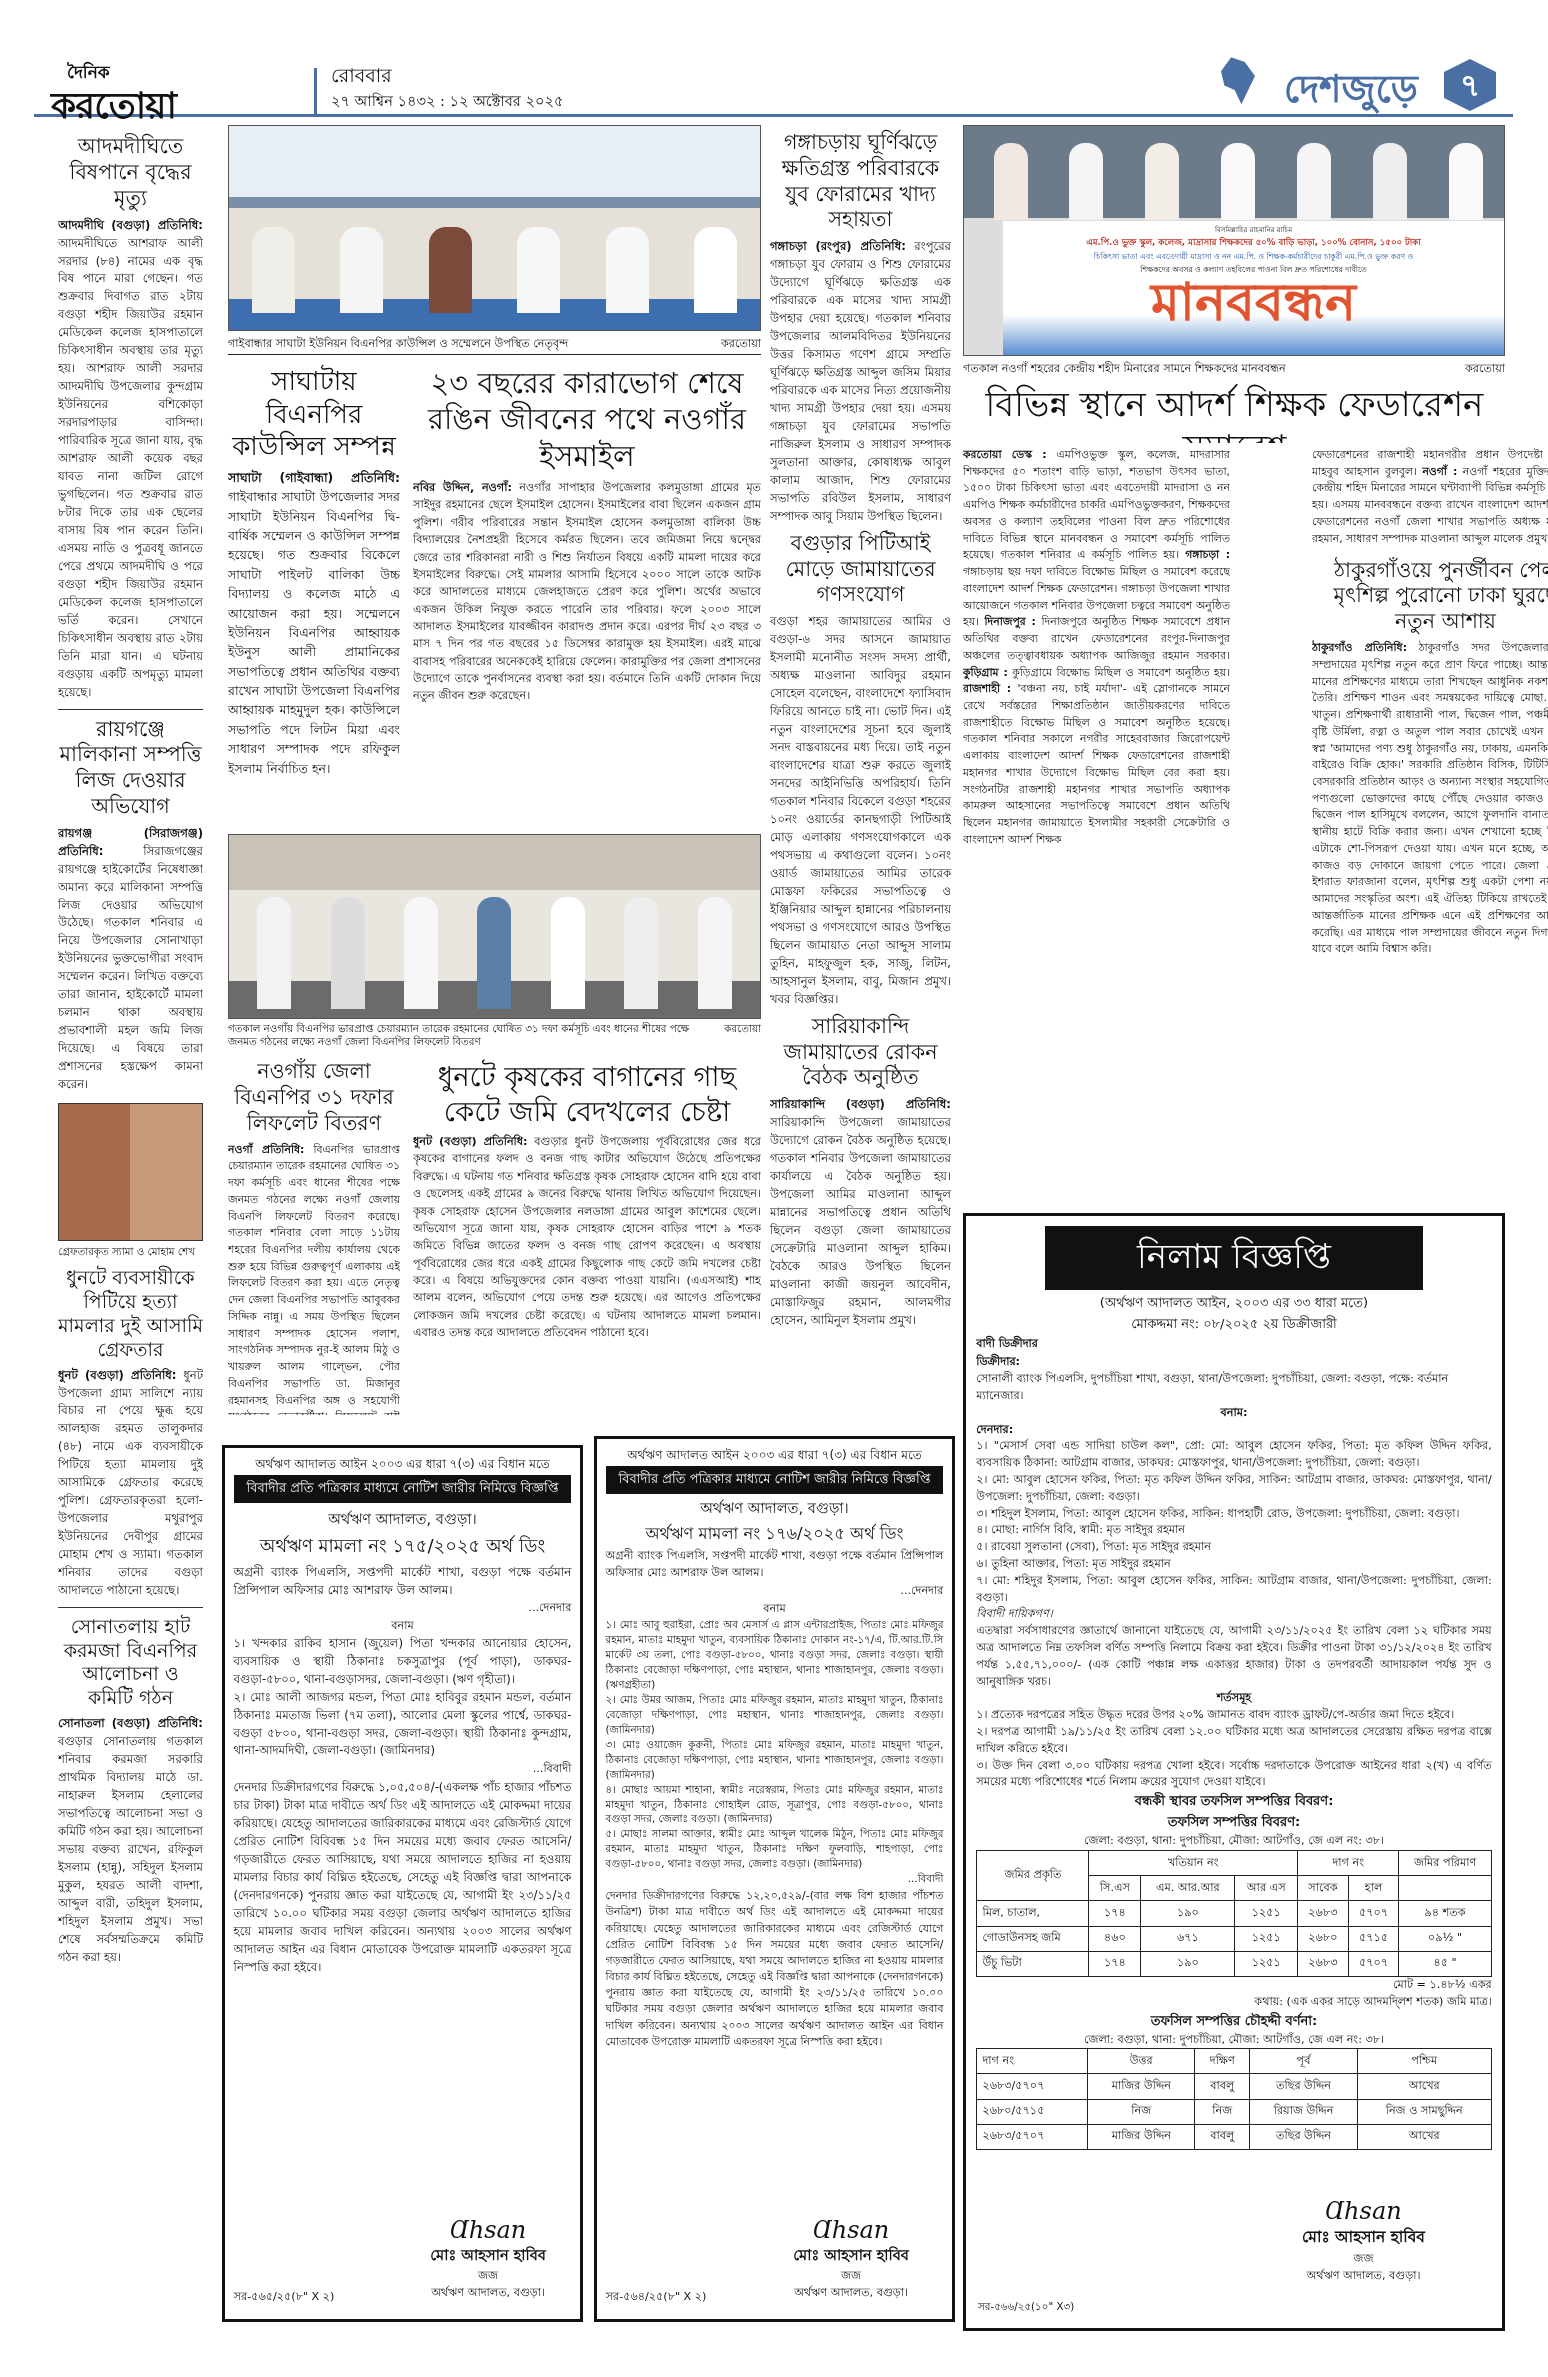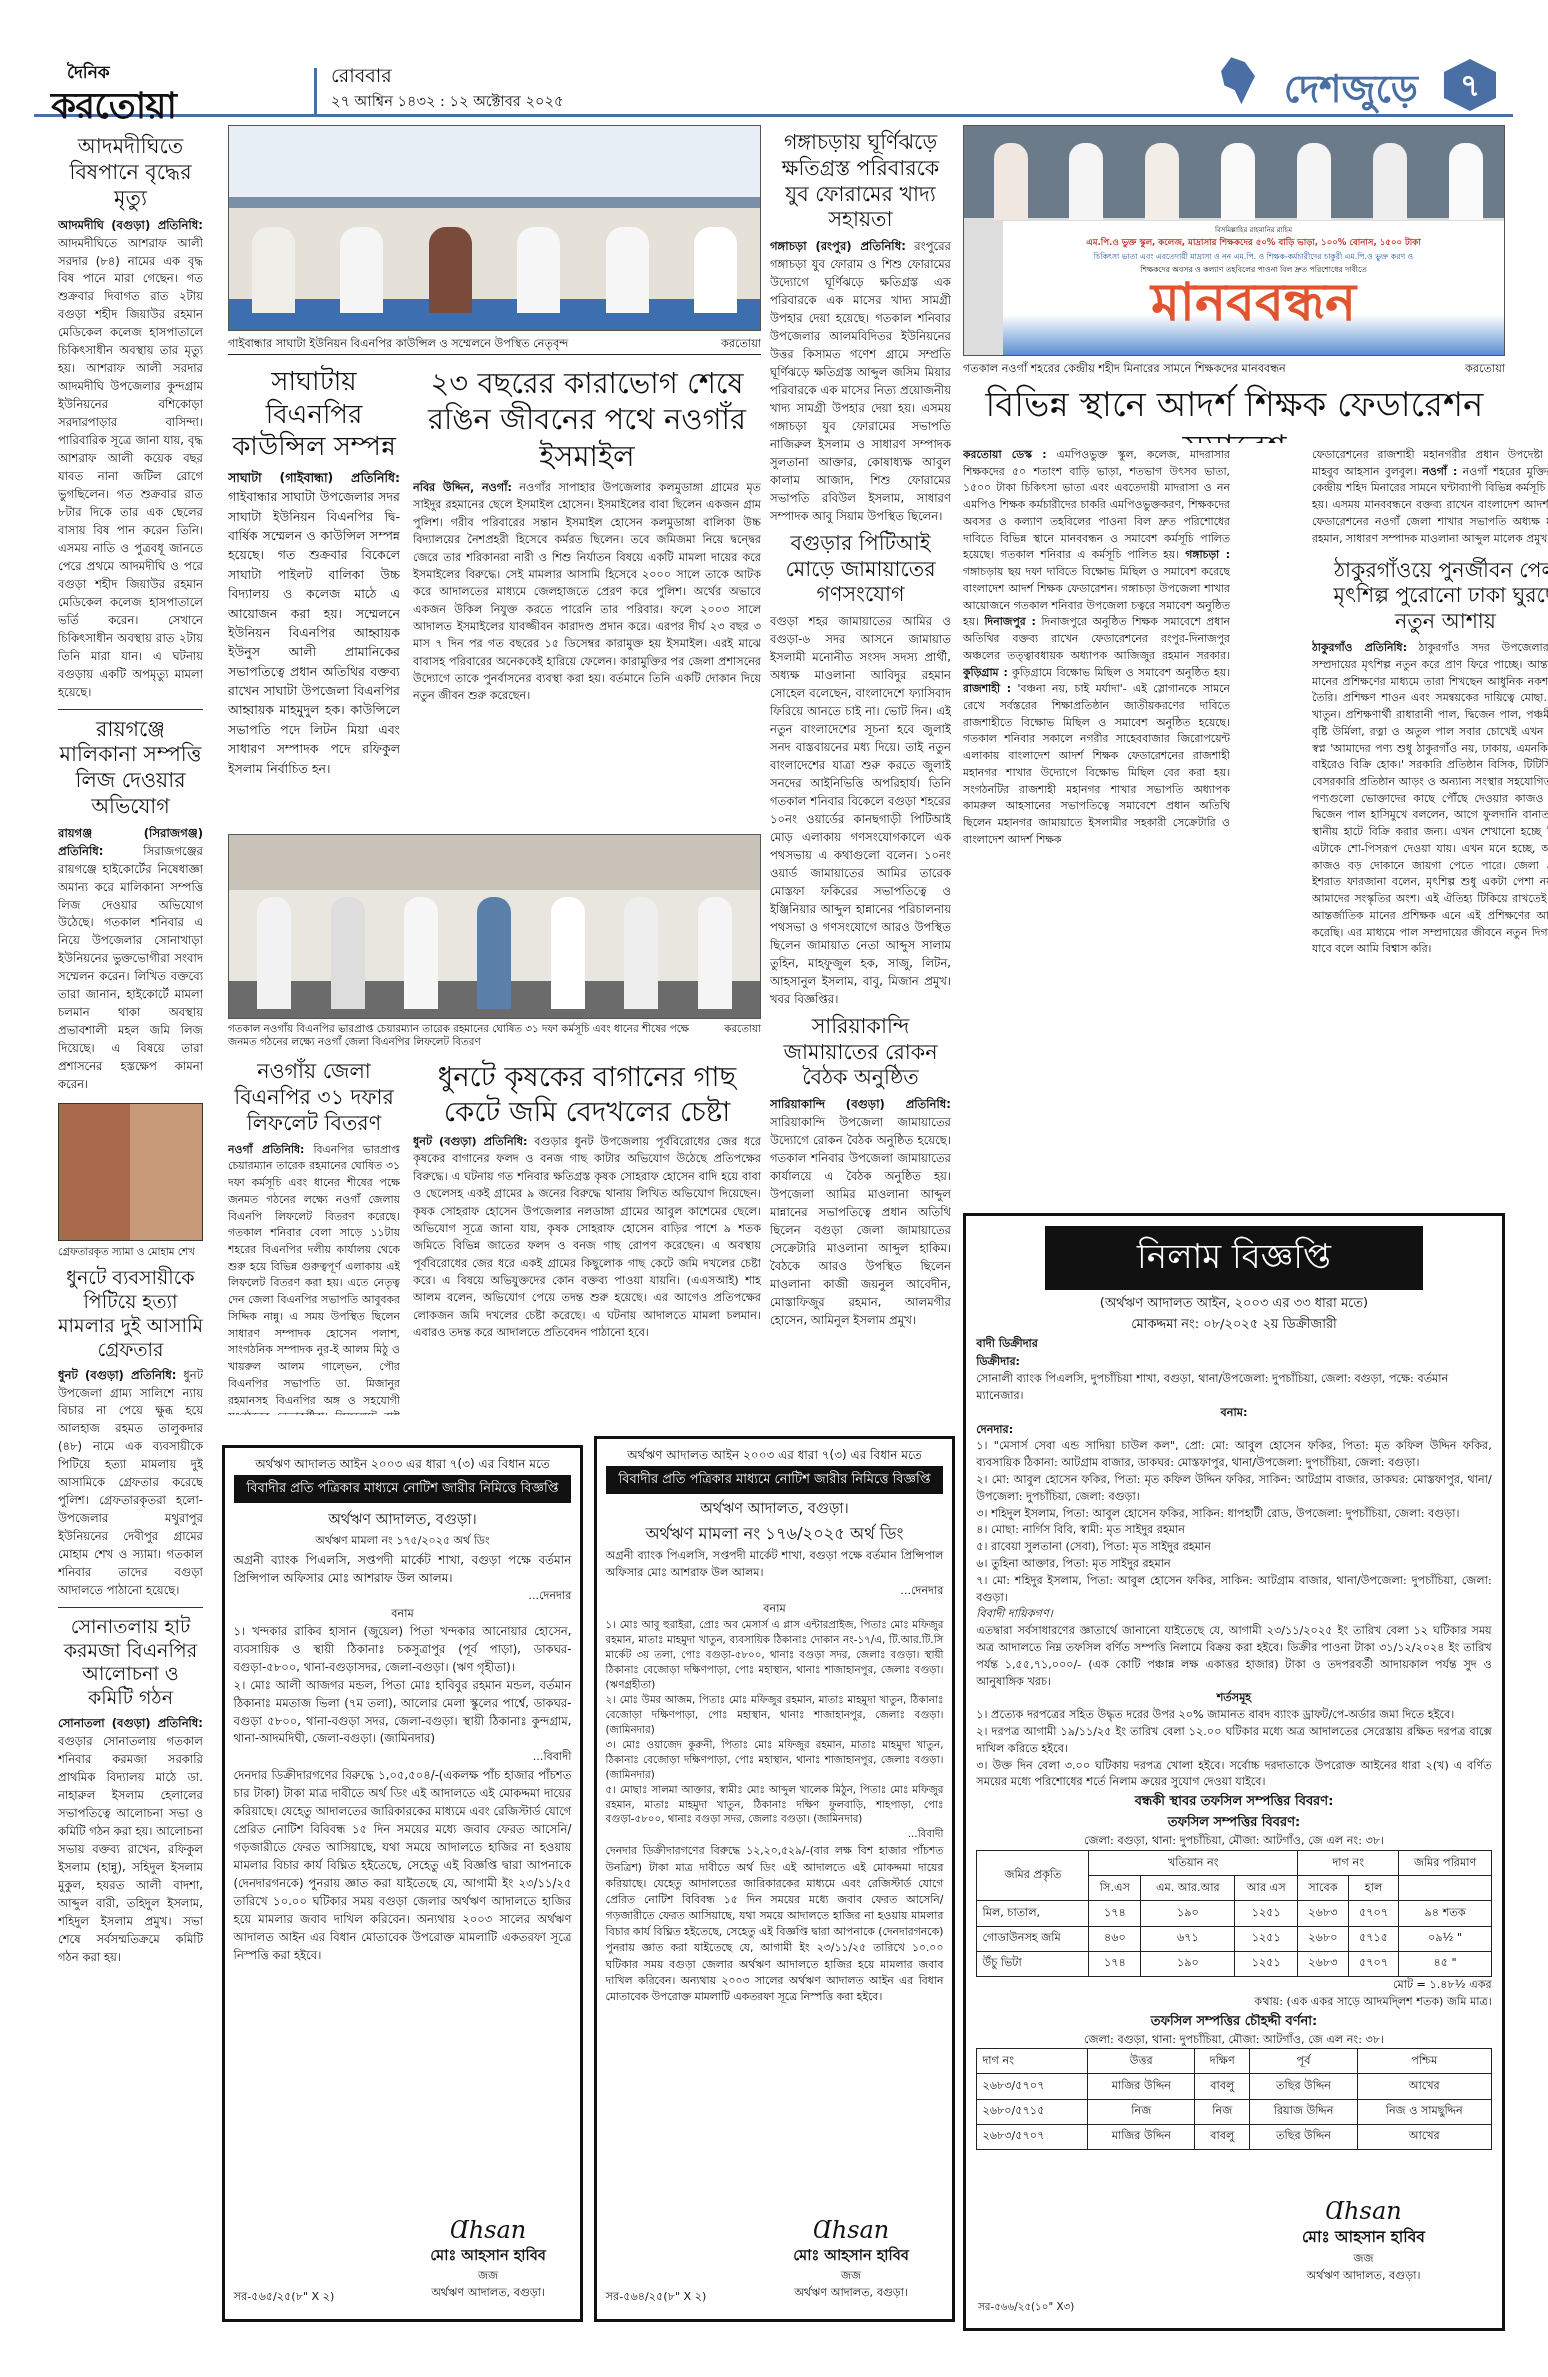--- a/index.html
+++ b/index.html
@@ -286,21 +286,21 @@
     <div class="ad-small">জজ</div>
     <div class="ad-small">অর্থঋণ আদালত, বগুড়া।</div>
   </div>
   <div style="position:absolute; left:12px; bottom:12px; font-size:10.3px;">সর-৫৬৬/২৫(১০" X৩)</div>
 </div>
 
 <div class="ad-box" style="left:222px; top:1445px; width:361px; height:877px; padding:6.9px 8.6px;">
   <div class="ad-center" style="font-size:12px;">অর্থঋণ আদালত আইন ২০০৩ এর ধারা ৭(৩) এর বিধান মতে</div>
   <div class="ad-title-bar" style="font-size:13px; padding:3.4px 0;">বিবাদীর প্রতি পত্রিকার মাধ্যমে নোটিশ জারীর নিমিত্তে বিজ্ঞপ্তি</div>
   <div class="ad-center" style="font-size:14.6px; margin-top:5.2px;">অর্থঋণ আদালত, বগুড়া।</div>
-  <div class="ad-center" style="font-size:11px;">অর্থঋণ মামলা নং ১৭৫/২০২৫ অর্থ ডিং</div>
+  <div class="ad-center" style="font-size:18px;">অর্থঋণ মামলা নং ১৭৫/২০২৫ অর্থ ডিং</div>
   <div style="font-size:12px; line-height:1.5; text-align:justify;">অগ্রনী ব্যাংক পিএলসি, সপ্তপদী মার্কেট শাখা, বগুড়া পক্ষে বর্তমান প্রিন্সিপাল অফিসার মোঃ আশরাফ উল আলম।</div>
   <div style="text-align:right; font-size:11.2px;">...দেনদার</div>
   <div class="ad-center ad-small">বনাম</div>
   <div id="left-defendants" style="font-size:11.6px; line-height:1.55;">
       <div style="text-align: justify;">১। খন্দকার রাকিব হাসান (জুয়েল) পিতা খন্দকার আনোয়ার হোসেন, ব্যবসায়িক ও স্থায়ী ঠিকানাঃ চকসুত্রাপুর (পূর্ব পাড়া), ডাকঘর-বগুড়া-৫৮০০, থানা-বগুড়াসদর, জেলা-বগুড়া। (ঋণ গৃহীতা)।</div>
       <div style="text-align: justify;">২। মোঃ আলী আজগর মন্ডল, পিতা মোঃ হাবিবুর রহমান মন্ডল, বর্তমান ঠিকানাঃ মমতাজ ভিলা (৭ম তলা), আলোর মেলা স্কুলের পার্শ্বে, ডাকঘর-বগুড়া ৫৮০০, থানা-বগুড়া সদর, জেলা-বগুড়া। স্থায়ী ঠিকানাঃ কুন্দগ্রাম, থানা-আদমদিঘী, জেলা-বগুড়া। (জামিনদার)</div>
     </div>
   <div style="text-align:right; font-size:11.2px;">...বিবাদী</div>
   <div style="font-size:11.6px; line-height:1.55; text-align:justify;">দেনদার ডিক্রীদারগণের বিরুদ্ধে ১,০৫,৫০৪/-(একলক্ষ পাঁচ হাজার পাঁচশত চার টাকা) টাকা মাত্র দাবীতে অর্থ ডিং এই আদালতে এই মোকদ্দমা দায়ের করিয়াছে। যেহেতু আদালতের জারিকারকের মাধ্যমে এবং রেজিস্টার্ড যোগে প্রেরিত নোটিশ বিবিবন্ধ ১৫ দিন সময়ের মধ্যে জবাব ফেরত আসেনি/ গড়জারীতে ফেরত আসিয়াছে, যথা সময়ে আদালতে হাজির না হওয়ায় মামলার বিচার কার্য বিঘ্নিত হইতেছে, সেহেতু এই বিজ্ঞপ্তি দ্বারা আপনাকে (দেনদারগনকে) পুনরায় জ্ঞাত করা যাইতেছে যে, আগামী ইং ২৩/১১/২৫ তারিখে ১০.০০ ঘটিকার সময় বগুড়া জেলার অর্থঋণ আদালতে হাজির হয়ে মামলার জবাব দাখিল করিবেন। অন্যথায় ২০০৩ সালের অর্থঋণ আদালত আইন এর বিধান মোতাবেক উপরোক্ত মামলাটি একতরফা সূত্রে নিস্পত্তি করা হইবে।</div>
   <div style="position:absolute; right:34px; bottom:17px; text-align:center;">
@@ -317,20 +317,21 @@
   <div class="ad-title-bar" style="font-size:13px; padding:3.4px 0;">বিবাদীর প্রতি পত্রিকার মাধ্যমে নোটিশ জারীর নিমিত্তে বিজ্ঞপ্তি</div>
   <div class="ad-center" style="font-size:14.6px; margin-top:3.4px;">অর্থঋণ আদালত, বগুড়া।</div>
   <div class="ad-center" style="font-size:16.3px;">অর্থঋণ মামলা নং ১৭৬/২০২৫ অর্থ ডিং</div>
   <div style="font-size:11.2px; line-height:1.5; text-align:justify;">অগ্রনী ব্যাংক পিএলসি, সপ্তপদী মার্কেট শাখা, বগুড়া পক্ষে বর্তমান প্রিন্সিপাল অফিসার মোঃ আশরাফ উল আলম।</div>
   <div style="text-align:right; font-size:11.2px;">...দেনদার</div>
   <div class="ad-center ad-small">বনাম</div>
   <div id="right-defendants" style="font-size:10.3px; line-height:1.45;">
       <div style="text-align: justify;">১। মোঃ আবু হুরাইরা, প্রোঃ অব মেসার্স এ প্লাস এন্টারপ্রাইজ, পিতাঃ মোঃ মফিজুর রহমান, মাতাঃ মাহমুদা খাতুন, ব্যবসায়িক ঠিকানাঃ দোকান নং-১৭/এ, টি.আর.টি.সি মার্কেট ৩য় তলা, পোঃ বগুড়া-৫৮০০, থানাঃ বগুড়া সদর, জেলাঃ বগুড়া। স্থায়ী ঠিকানাঃ বেজোড়া দক্ষিণপাড়া, পোঃ মহাস্থান, থানাঃ শাজাহানপুর, জেলাঃ বগুড়া। (ঋণগ্রহীতা)</div>
       <div style="text-align: justify;">২। মোঃ উমর আজম, পিতাঃ মোঃ মফিজুর রহমান, মাতাঃ মাহমুদা খাতুন, ঠিকানাঃ বেজোড়া দক্ষিণপাড়া, পোঃ মহাস্থান, থানাঃ শাজাহানপুর, জেলাঃ বগুড়া। (জামিনদার)</div>
       <div style="text-align: justify;">৩। মোঃ ওয়াজেদ কুরুনী, পিতাঃ মোঃ মফিজুর রহমান, মাতাঃ মাহমুদা খাতুন, ঠিকানাঃ বেজোড়া দক্ষিণপাড়া, পোঃ মহাস্থান, থানাঃ শাজাহানপুর, জেলাঃ বগুড়া। (জামিনদার)</div>
+      <div style="text-align: justify;">৪। মোছাঃ আয়মা শাহানা, স্বামীঃ নরেস্বরাম, পিতাঃ মোঃ মফিজুর রহমান, মাতাঃ মাহমুদা খাতুন, ঠিকানাঃ গোহাইল রোড, সূত্রাপুর, পোঃ বগুড়া-৫৮০০, থানাঃ বগুড়া সদর, জেলাঃ বগুড়া। (জামিনদার)</div>
       <div style="text-align: justify;">৫। মোছাঃ সালমা আক্তার, স্বামীঃ মোঃ আব্দুল খালেক মিঠুন, পিতাঃ মোঃ মফিজুর রহমান, মাতাঃ মাহমুদা খাতুন, ঠিকানাঃ দক্ষিণ ফুলবাড়ি, শাহপাড়া, পোঃ বগুড়া-৫৮০০, থানাঃ বগুড়া সদর, জেলাঃ বগুড়া। (জামিনদার)</div>
     </div>
   <div style="text-align:right; font-size:10.3px;">...বিবাদী</div>
   <div style="font-size:10.8px; line-height:1.5; text-align:justify;">দেনদার ডিক্রীদারগণের বিরুদ্ধে ১২,২০,৫২৯/-(বার লক্ষ বিশ হাজার পাঁচশত উনত্রিশ) টাকা মাত্র দাবীতে অর্থ ডিং এই আদালতে এই মোকদ্দমা দায়ের করিয়াছে। যেহেতু আদালতের জারিকারকের মাধ্যমে এবং রেজিস্টার্ড যোগে প্রেরিত নোটিশ বিবিবন্ধ ১৫ দিন সময়ের মধ্যে জবাব ফেরত আসেনি/ গড়জারীতে ফেরত আসিয়াছে, যথা সময়ে আদালতে হাজির না হওয়ায় মামলার বিচার কার্য বিঘ্নিত হইতেছে, সেহেতু এই বিজ্ঞপ্তি দ্বারা আপনাকে (দেনদারগনকে) পুনরায় জ্ঞাত করা যাইতেছে যে, আগামী ইং ২৩/১১/২৫ তারিখে ১০.০০ ঘটিকার সময় বগুড়া জেলার অর্থঋণ আদালতে হাজির হয়ে মামলার জবাব দাখিল করিবেন। অন্যথায় ২০০৩ সালের অর্থঋণ আদালত আইন এর বিধান মোতাবেক উপরোক্ত মামলাটি একতরফা সূত্রে নিস্পত্তি করা হইবে।</div>
   <div style="position:absolute; right:43px; bottom:17px; text-align:center;">
     <div class="sig">Ɑhsan</div>
     <div style="font-size:14.6px; font-weight:bold;">মোঃ আহসান হাবিব</div>
     <div class="ad-small">জজ</div>
     <div class="ad-small">অর্থঋণ আদালত, বগুড়া।</div>
   </div>

